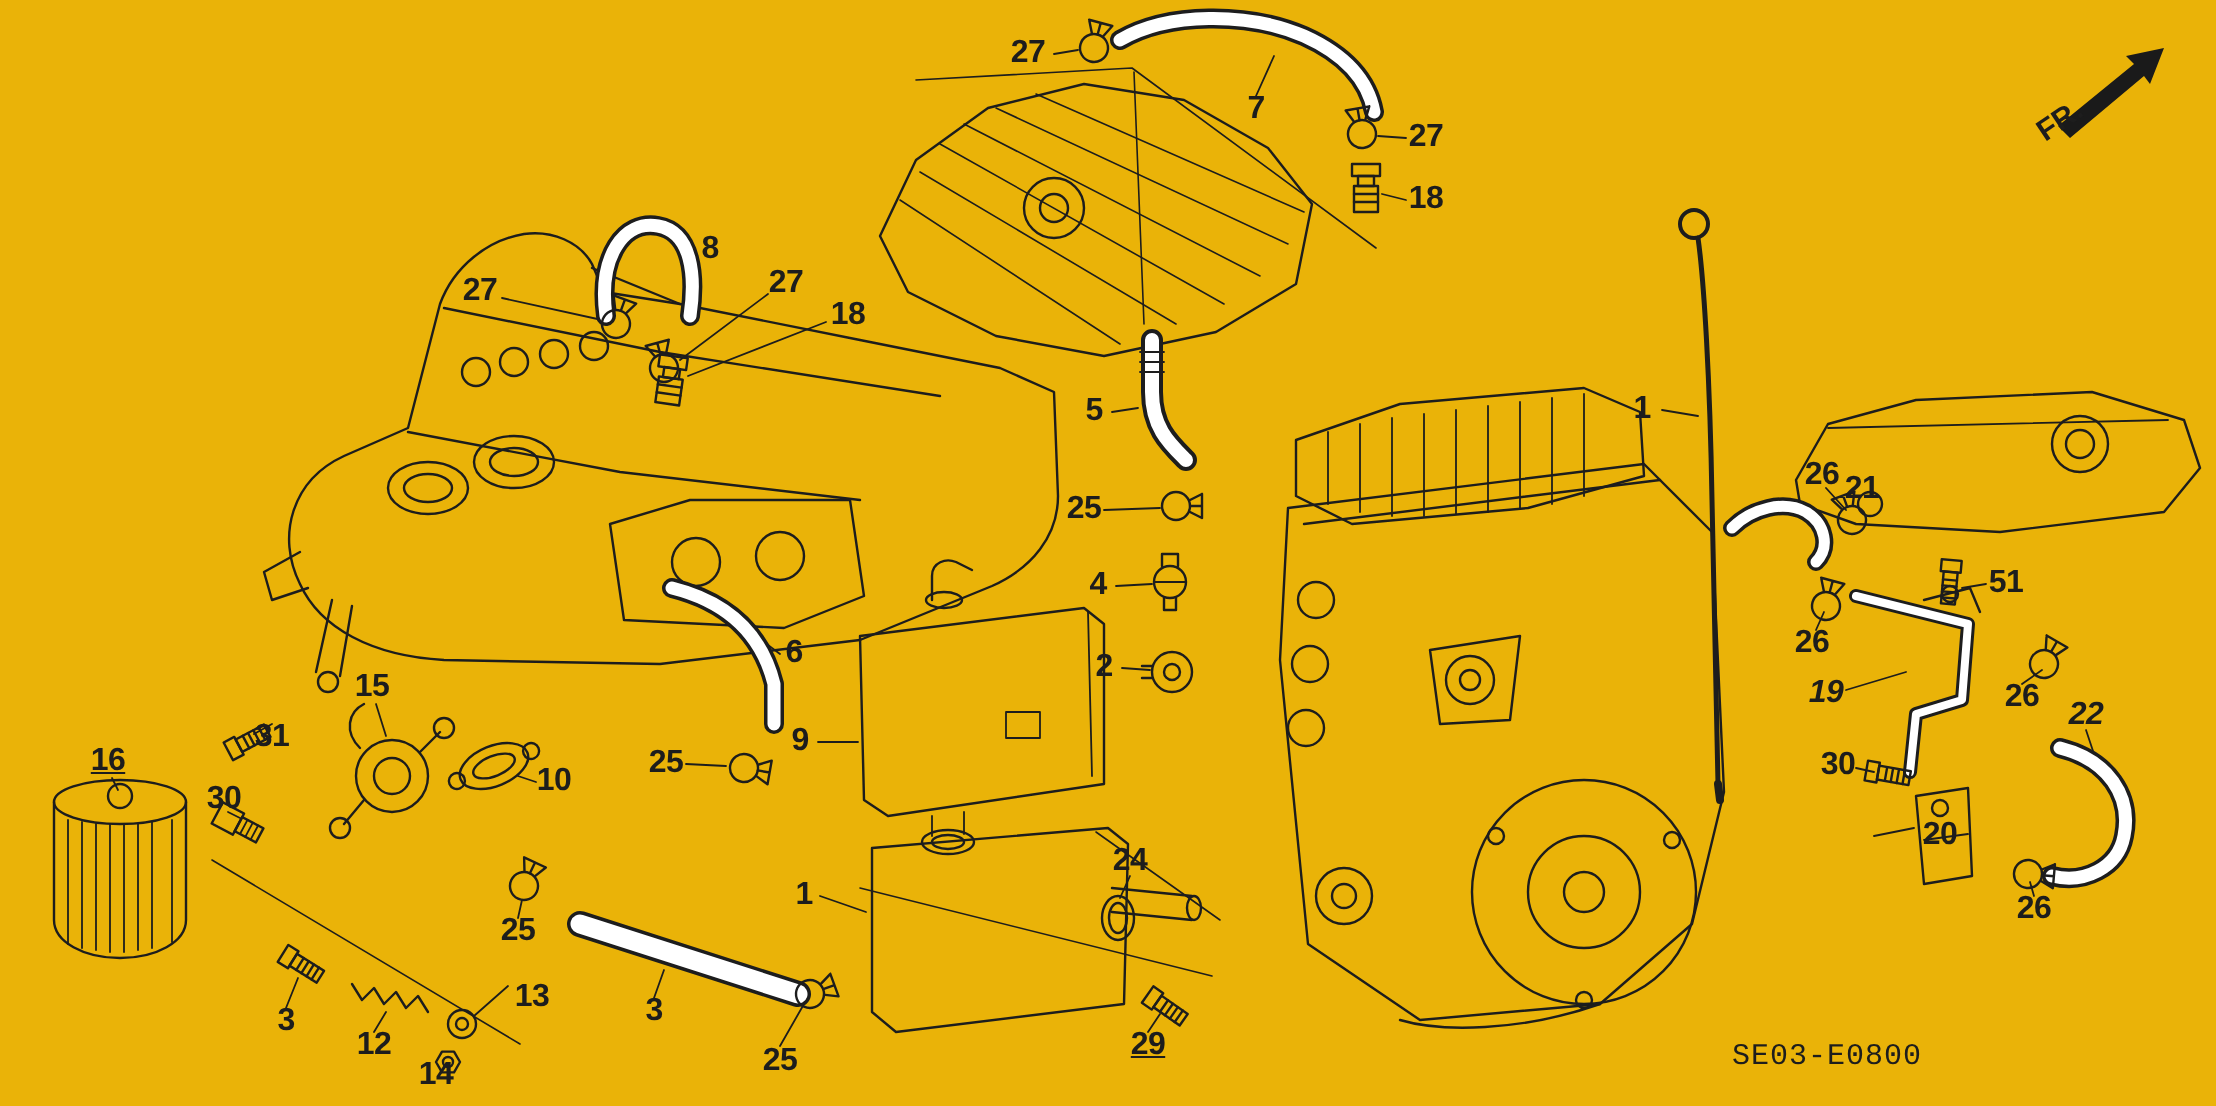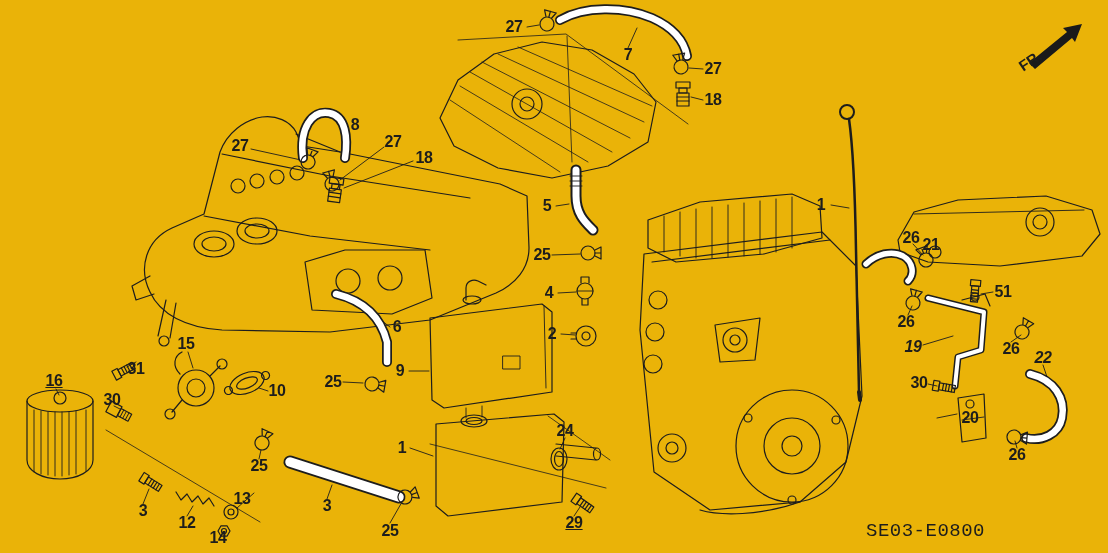--- a/index.html
+++ b/index.html
@@ -16,21 +16,21 @@
     letter-spacing:-0.3px;white-space:nowrap;
   }
   .fr-label{
     position:absolute;left:1018px;top:52px;
     transform:rotate(-34deg);transform-origin:center;
     font-size:15px;font-weight:700;color:var(--ink,#111);
   }
   .part-code{
     position:absolute;left:866px;top:520px;
     font-family:"Liberation Mono","DejaVu Sans Mono",monospace;
-    font-size:19px;color:var(--ink,#222);letter-spacing:0.5px;
+    font-size:15px;color:var(--ink,#222);letter-spacing:0.5px;
   }
 </style>
 </head>
 <body>
 
 <div class="stage">
 
   <svg class="art" width="1108" height="553" viewBox="0 0 1108 553">
     <defs>
       <g id="clamp">
@@ -374,21 +374,21 @@
       <div class="callout" style="left: 400px; top: 371px;">9</div>
       <div class="callout" style="left: 186px; top: 344px;">15</div>
       <div class="callout" style="left: 136px; top: 369px;">31</div>
       <div class="callout" style="left: 54px; top: 381px; text-decoration: underline;">16</div>
       <div class="callout" style="left: 112px; top: 400px;">30</div>
       <div class="callout" style="left: 277px; top: 391px;">10</div>
       <div class="callout" style="left: 333px; top: 382px;">25</div>
       <div class="callout" style="left: 402px; top: 448px;">1</div>
       <div class="callout" style="left: 565px; top: 431px;">24</div>
       <div class="callout" style="left: 259px; top: 466px;">25</div>
-      <div class="callout" style="left: 242px; top: 499px;">13</div>
+      <div class="callout" style="left: 266px; top: 499px;">13</div>
       <div class="callout" style="left: 327px; top: 506px;">3</div>
       <div class="callout" style="left: 143px; top: 511px;">3</div>
       <div class="callout" style="left: 187px; top: 523px;">12</div>
       <div class="callout" style="left: 218px; top: 538px;">14</div>
       <div class="callout" style="left: 390px; top: 531px;">25</div>
       <div class="callout" style="left: 574px; top: 523px; text-decoration: underline;">29</div>
     </div>
 
   <div class="fr-label">FR.</div>
 

